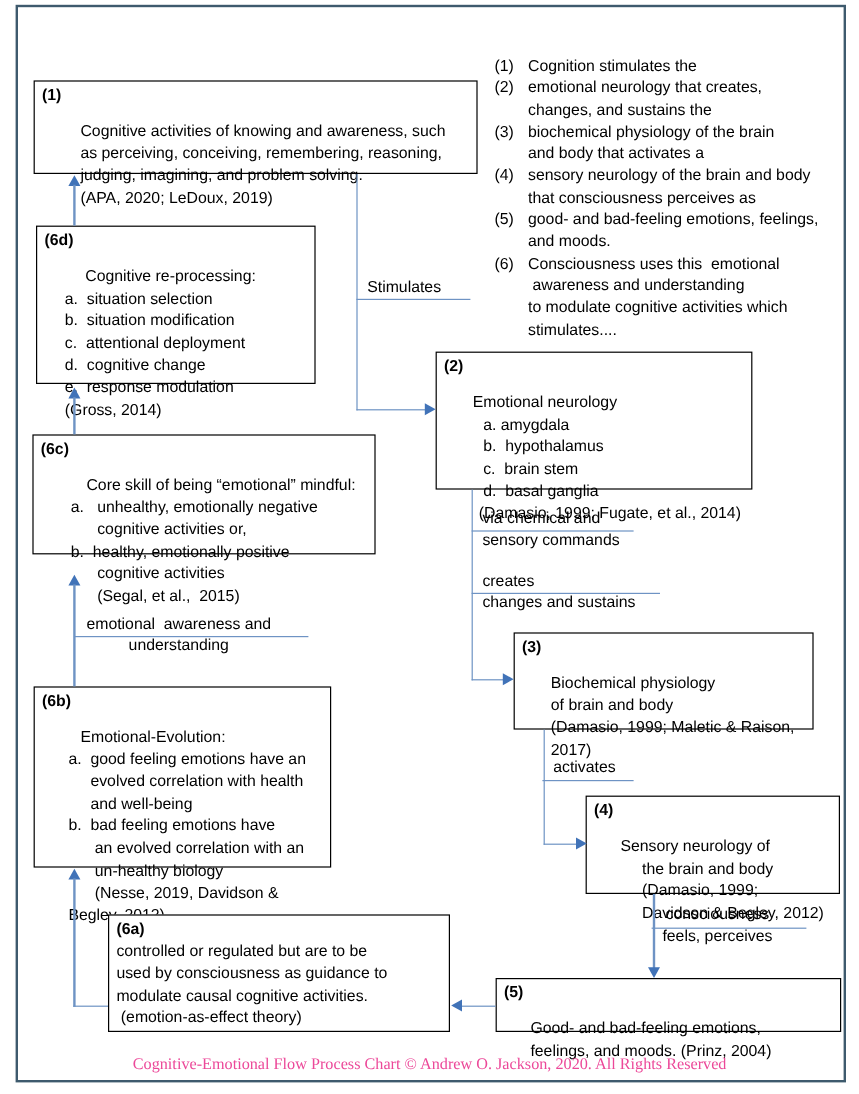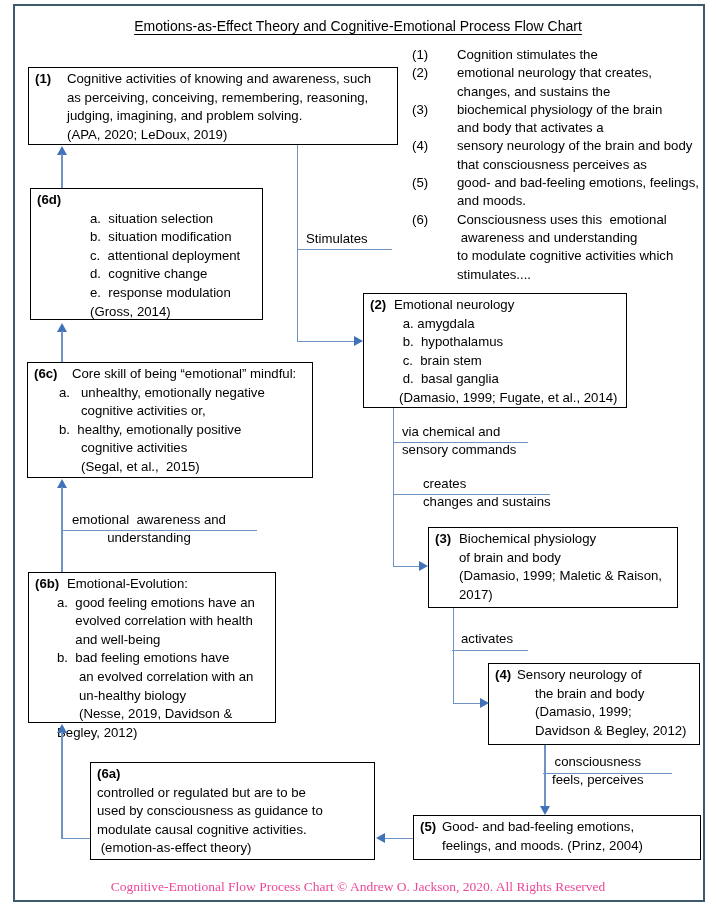--- a/index.html
+++ b/index.html
@@ -7,33 +7,33 @@
         font-family:"Liberation Sans",sans-serif;color:#1a1a1a;}
   #frame{position:absolute;left:13px;top:4px;width:692px;height:898px;
          border:2px solid #3e5a6d;background:#ffffff;box-sizing:border-box;}
   
   #title{position:absolute;left:0;top:18px;width:716px;text-align:center;
          font-size:14px;text-decoration:underline;text-underline-offset:3px;color:#000;}
   
   #legend{position:absolute;left:412px;top:46px;width:288px;font-size:13.2px;line-height:18.3px;color:#000;}
   .litem{display:flex;}
   .lnum{width:28px;flex-shrink:0;}
-  .ltext{white-space:pre-wrap;margin-left:17px;}
+  .ltext{white-space:pre-wrap;}
   
   .fbox{position:absolute;border:1.5px solid #000;background:#fff;box-sizing:border-box;
         padding:2px 6px;font-size:13.2px;line-height:18.6px;color:#000;}
   .l1{display:flex;}
   .bnum{font-weight:700;flex-shrink:0;}
-  .bhead{white-space:pre;}
+  .bhead{white-space:pre;margin-top:30px;}
   .brest{white-space:pre-wrap;}
   #box-b1 {left:28px; top:67px; width:370px;height:78px;}
   #box-b1 .bnum{width:32px;}  #box-b1 .brest{margin-left:32px;}
   #box-b6d{left:30px; top:188px;width:233px;height:132px;}
-  #box-b6d .bnum{width:34px;} #box-b6d .brest{margin-left:53px;}
-  #box-b6c{left:27px; top:362px;width:286px;height:116px;}
+  #box-b6d .bnum{width:34px;} #box-b6d .brest{margin-left:17px;}
+  #box-b6c{left:27px; top:362px;width:286px;height:100px;}
   #box-b6c .bnum{width:38px;} #box-b6c .brest{margin-left:25px;}
   #box-b6b{left:28px; top:572px;width:248px;height:151px;}
   #box-b6b .bnum{width:32px;} #box-b6b .brest{margin-left:22px;}
   #box-b6a{left:90px; top:762px;width:285px;height:98px;}
   #box-b6a .bnum{width:30px;} #box-b6a .brest{}
   #box-b2 {left:363px;top:293px;width:264px;height:115px;}
   #box-b2 .bnum{width:24px;}  #box-b2 .brest{margin-left:29px;}
   #box-b3 {left:428px;top:527px;width:250px;height:81px;}
   #box-b3 .bnum{width:24px;}  #box-b3 .brest{margin-left:24px;}
   #box-b4 {left:488px;top:663px;width:212px;height:82px;}
@@ -53,21 +53,20 @@
   
   #footer{position:absolute;left:0;top:879px;width:716px;text-align:center;
           font-family:"Liberation Serif",serif;font-size:13.5px;color:#ec4899;}
 </style>
 </head>
 <body>
 
 <div id="page">
   <div id="frame"></div>
 
-  <div id="title">Emotions-as-Effect Theory and Cognitive-Emotional Process Flow Chart</div>
 
   <div id="legend">
     <div class="litem">
       <span class="lnum">(1)</span>
       <span class="ltext">Cognition stimulates the</span>
     </div>
     <div class="litem">
       <span class="lnum">(2)</span>
       <span class="ltext">emotional neurology that creates,
 changes, and sustains the</span>
@@ -102,20 +101,21 @@
         <span class="bhead">Cognitive activities of knowing and awareness, such</span>
       </div>
     <div class="brest">as perceiving, conceiving, remembering, reasoning,
 judging, imagining, and problem solving.
 (APA, 2020; LeDoux, 2019)</div>
   </div>
 
   <div class="fbox" id="box-b6d">
     <div class="l1">
         <span class="bnum">(6d)</span>
+        <span class="bhead">Cognitive re-processing:</span>
       </div>
     <div class="brest">a.  situation selection
 b.  situation modification
 c.  attentional deployment
 d.  cognitive change
 e.  response modulation
 (Gross, 2014)</div>
   </div>
 
   <div class="fbox" id="box-b6c">
@@ -218,21 +218,21 @@
   <div class="a-right" style="left:354px;top:336px;"></div>
   <div class="clabel" style="left:306px;top:230px;">Stimulates</div>
   <div class="cline" style="left:297px;top:248.5px;width:95px;height:1.5px;"></div>
 
   <div class="cline" style="left:392.5px;top:408px;width:1.5px;height:159px;"></div>
   <div class="cline" style="left:392.5px;top:565.5px;width:28px;height:1.5px;"></div>
   <div class="a-right" style="left:419px;top:561px;"></div>
   <div class="clabel" style="left:402px;top:423px;">via chemical and
 sensory commands</div>
   <div class="cline" style="left:393px;top:441.5px;width:135px;height:1.5px;"></div>
-  <div class="clabel" style="left:402px;top:475px;margin-left:21px;">creates
+  <div class="clabel" style="left:402px;top:475px;">creates
 changes and sustains</div>
   <div class="cline" style="left:393px;top:493.5px;width:157px;height:1.5px;"></div>
 
   <div class="cline" style="left:452.5px;top:608px;width:1.5px;height:96px;"></div>
   <div class="cline" style="left:452.5px;top:702.5px;width:29px;height:1.5px;"></div>
   <div class="a-right" style="left:480px;top:698px;"></div>
   <div class="clabel" style="left:461px;top:630px;">activates</div>
   <div class="cline" style="left:452px;top:649.5px;width:76px;height:1.5px;"></div>
 
   <div class="cline" style="left:544.3px;top:745px;width:1.5px;height:62px;"></div>

